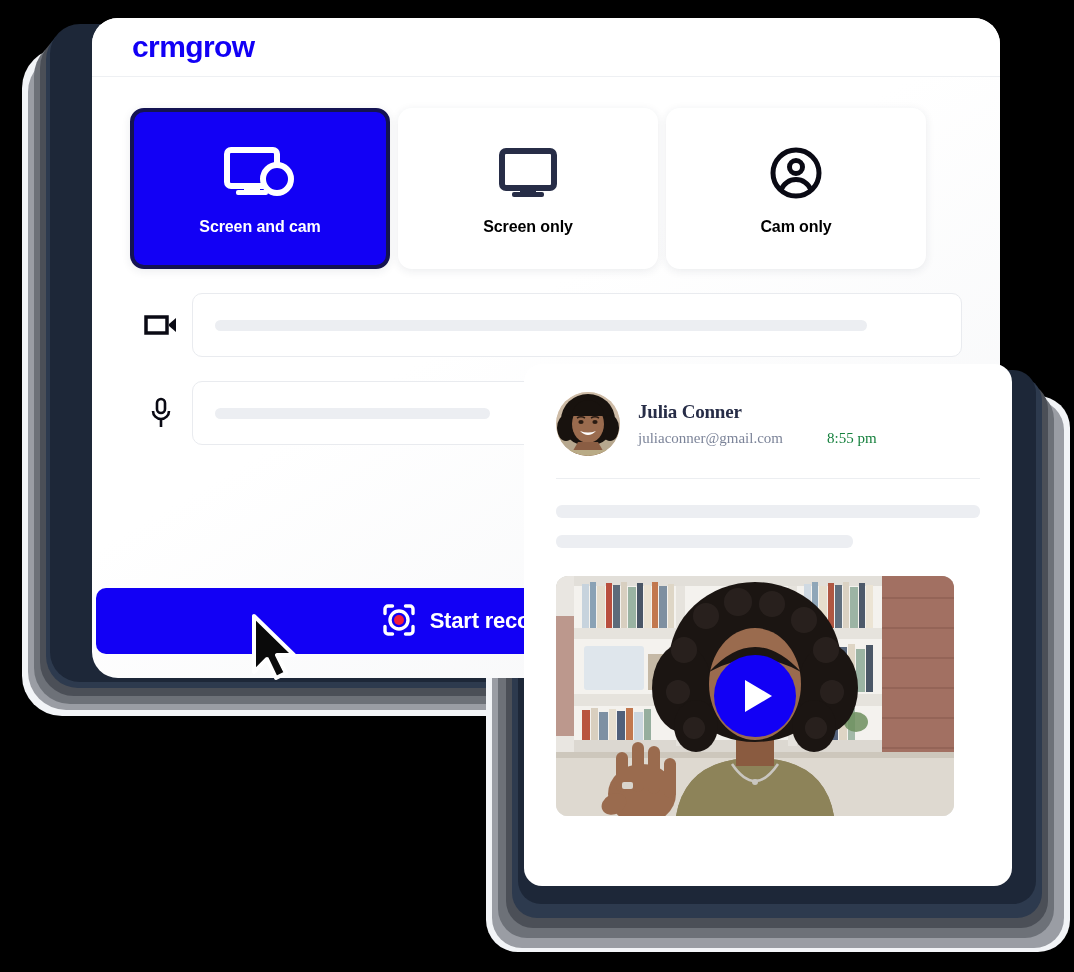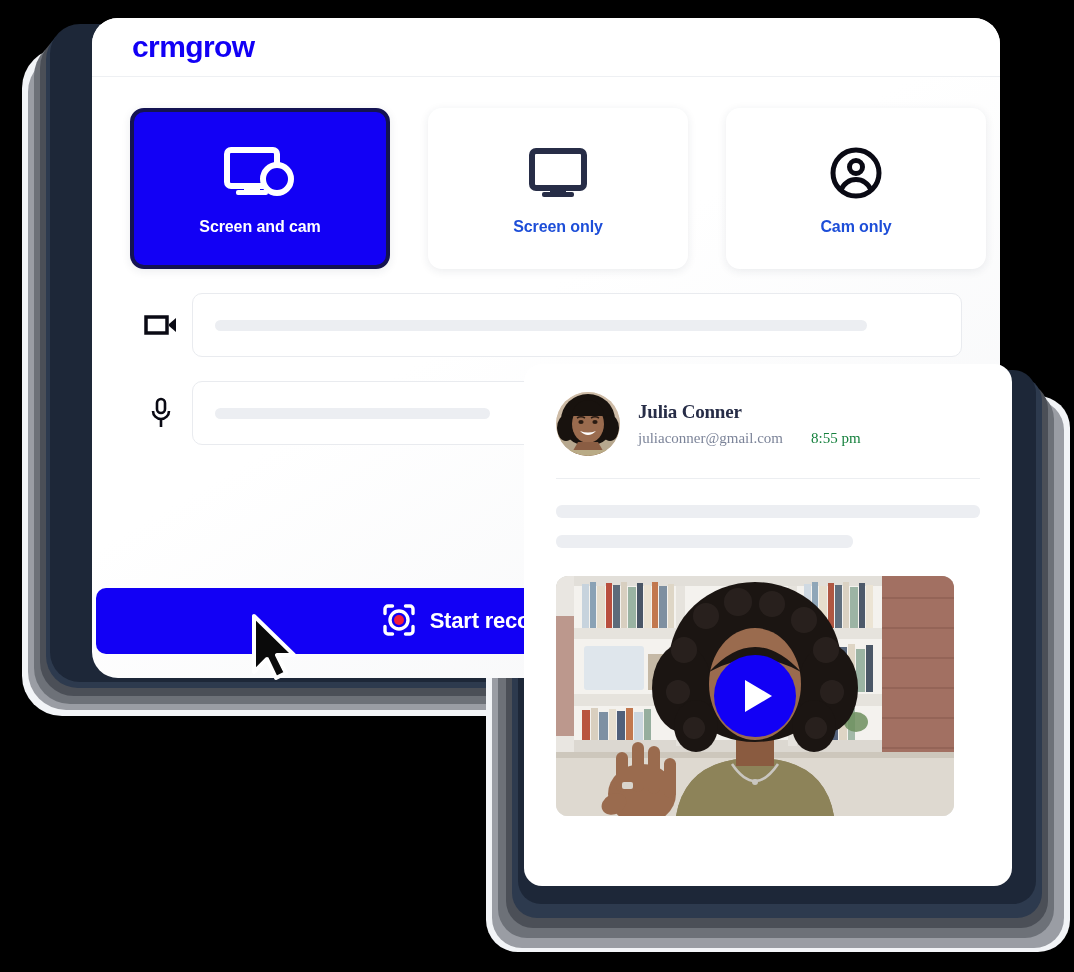--- a/index.html
+++ b/index.html
@@ -73,21 +73,21 @@
     margin: 40px 0 0 40px;
     font-size: 26px;
     font-weight: 700;
     color: #272d47;
     letter-spacing: -0.3px;
   }
 
   
   #mode-row {
     display: flex;
-    gap: 38px;
+    gap: 8px;
     margin: 31px 0 0 38px;
   }
   .mode-card {
     width: 260px;
     height: 161px;
     border-radius: 14px;
     display: flex;
     flex-direction: column;
     align-items: center;
     justify-content: center;
@@ -97,21 +97,21 @@
   }
   .mode-card.selected {
     background: #1200f5;
     border: 4px solid #141352;
   }
   .mode-icon { height: 62px; display: flex; align-items: center; justify-content: center; }
   .mode-label {
     margin-top: 14px;
     font-size: 16px;
     font-weight: 700;
-    color: #1d4ed8;
+    color: #000000;
     letter-spacing: -0.1px;
   }
   .mode-card.selected .mode-label { color: #ffffff; }
 
   
   .device-row {
     display: flex;
     align-items: center;
     margin-left: 38px;
     margin-top: 24px;
@@ -200,21 +200,21 @@
   #sender-name {
     font-size: 19px;
     font-weight: 700;
     color: #272d47;
     letter-spacing: -0.2px;
   }
   .msg-subrow {
     display: flex;
     align-items: baseline;
     margin-top: 7px;
-    gap: 28px;
+    gap: 44px;
   }
   #sender-email { font-size: 15px; color: #7c8499; }
   #message-time { font-size: 15px; color: #15803d; }
 
   #msg-divider {
     height: 1px;
     background: #eceef1;
     margin: 22px 0 0 0;
   }
 

